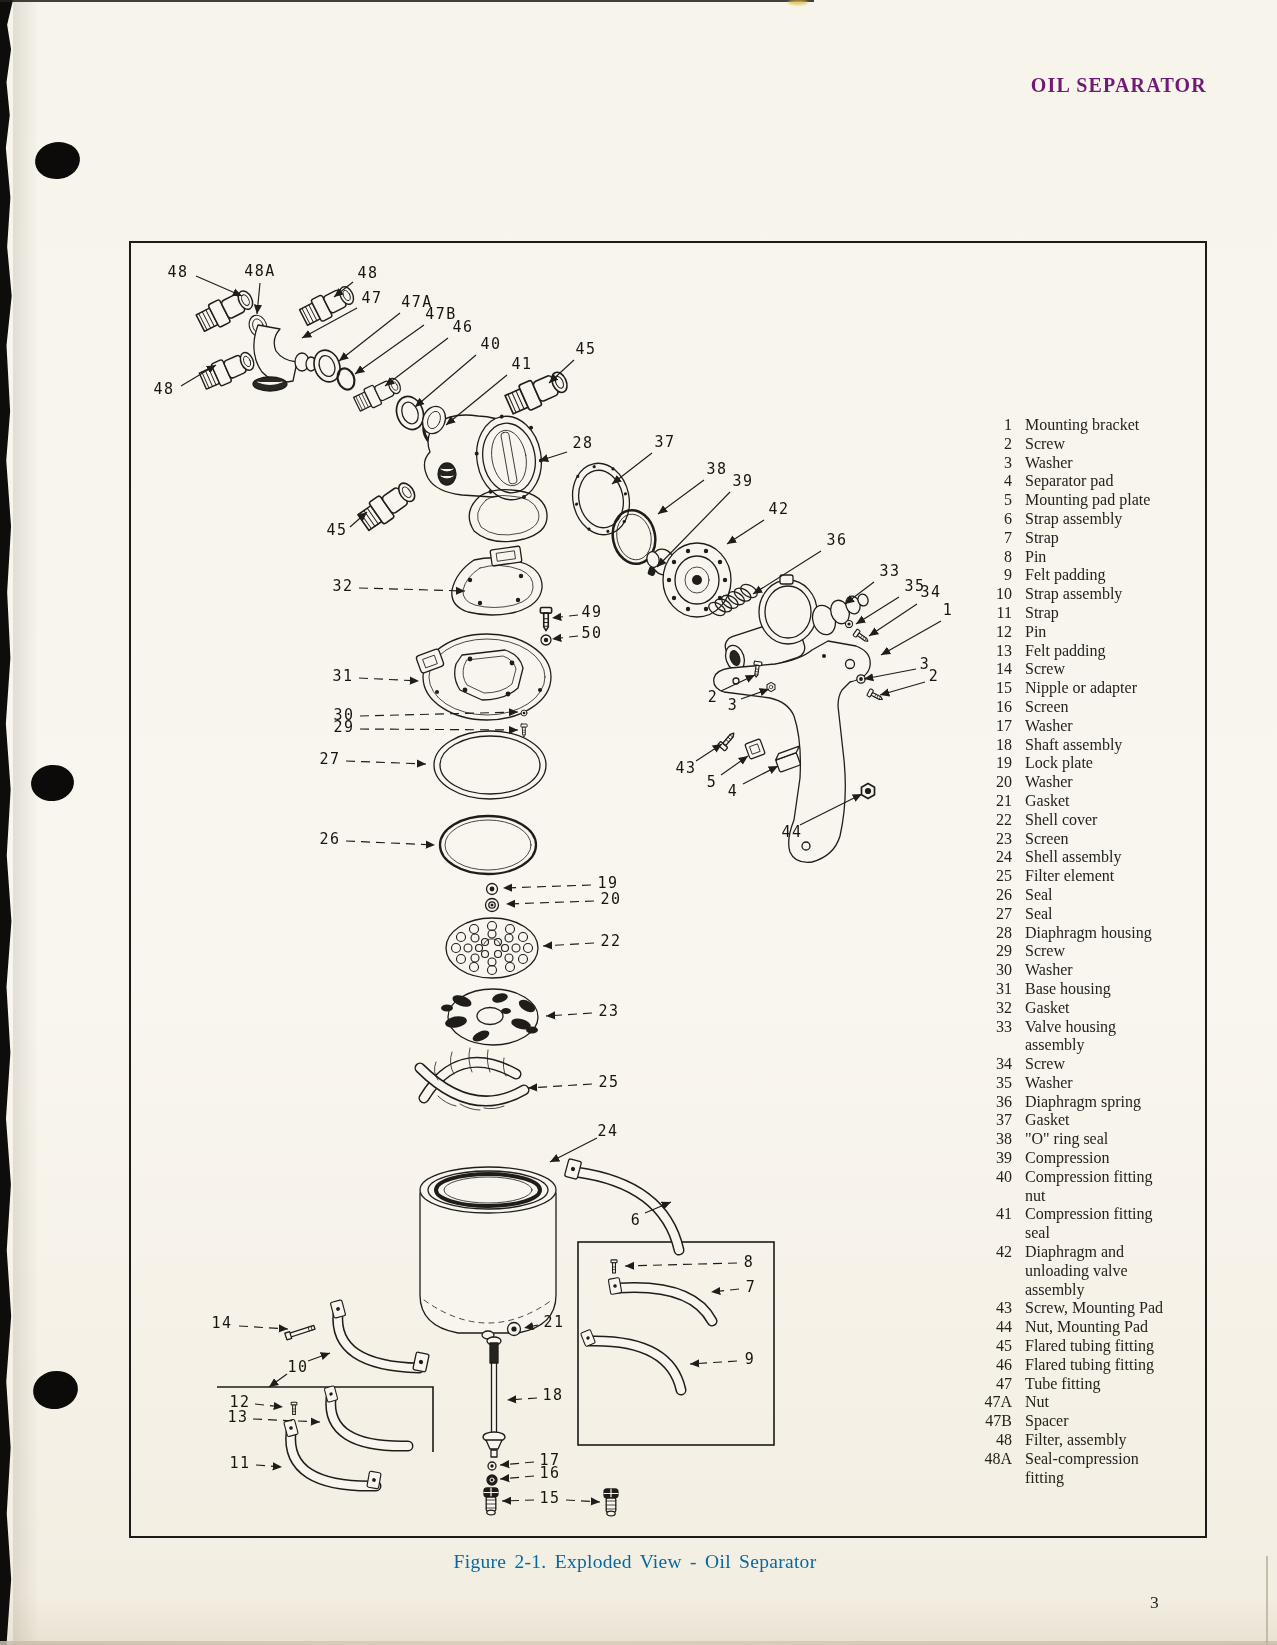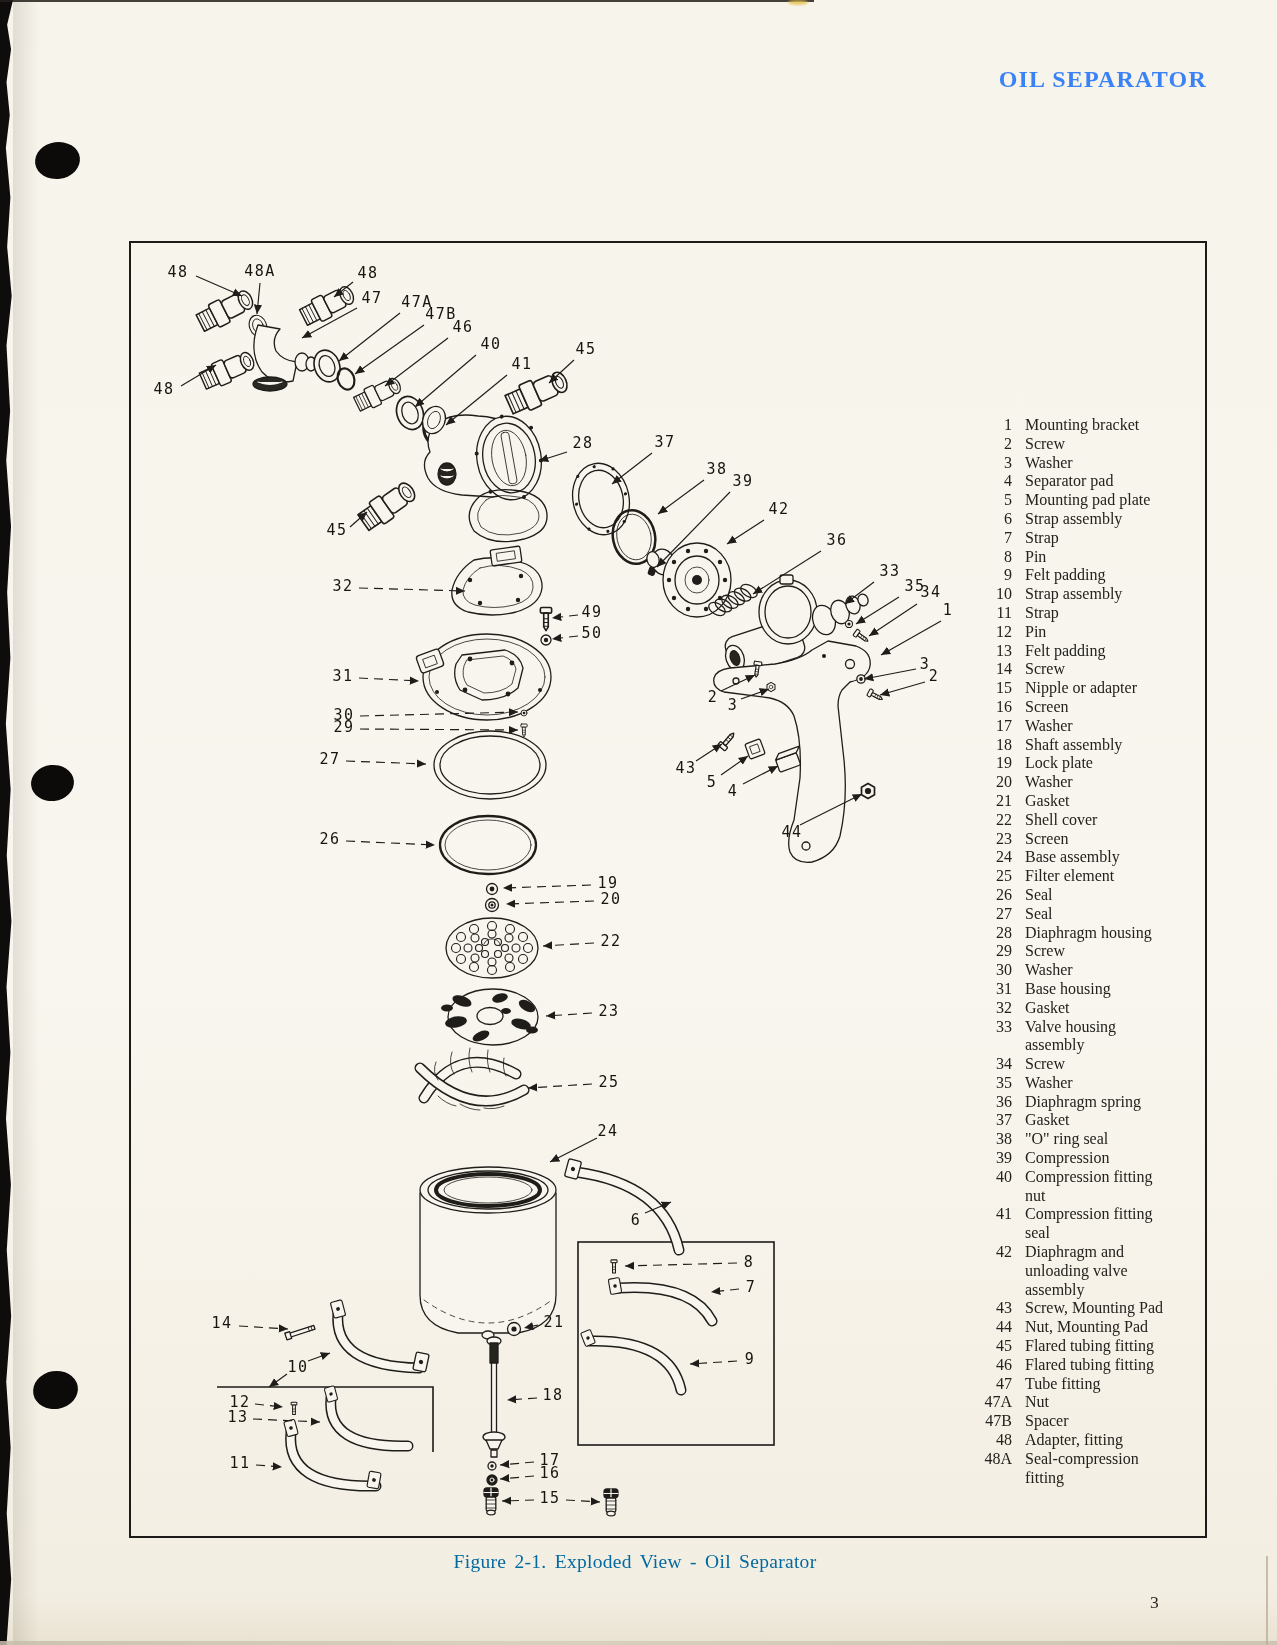--- a/index.html
+++ b/index.html
@@ -14,22 +14,22 @@
     background:linear-gradient(90deg,rgba(90,80,60,.14),rgba(90,80,60,0));}
   .top-line{position:absolute;left:0;top:0;width:814px;height:2px;background:#23201b;opacity:.85;}
   .top-speck{position:absolute;left:788px;top:0;width:20px;height:5px;background:#e5c14b;border-radius:50%;filter:blur(1px);opacity:.8;}
   .bottom-strip{position:absolute;left:0;bottom:0;width:100%;height:4px;
     background:linear-gradient(90deg,#c6bda9,#d6cdb9 40%,#c9c0ab);opacity:.85;}
   .right-line{position:absolute;left:1266px;top:1556px;width:2px;height:89px;background:#b9b09b;opacity:.8;}
   .punch{position:absolute;background:#0c0b09;border-radius:50%;}
   .punch.p1{left:35px;top:142px;width:45px;height:37px;transform:rotate(-8deg);}
   .punch.p2{left:31px;top:765px;width:43px;height:36px;transform:rotate(-6deg);}
   .punch.p3{left:33px;top:1371px;width:45px;height:38px;transform:rotate(-10deg);}
-  .header-title{position:absolute;top:66px;left:0;width:1207px;text-align:right;
-    font-size:24px;font-weight:bold;letter-spacing:1.2px;color:#3b82f6;}
+  .header-title{position:absolute;top:74px;left:0;width:1207px;text-align:right;
+    font-size:20px;font-weight:bold;letter-spacing:1.2px;color:#701a75;}
   .figure-frame{position:absolute;left:129px;top:241px;width:1078px;height:1297px;
     border:2px solid #1c1b18;box-sizing:border-box;}
   svg.diagram{position:absolute;left:0;top:0;width:1277px;height:1645px;}
   .parts-list{position:absolute;left:976px;top:416px;width:215px;font-size:16px;line-height:18.8px;color:#23221e;}
   .pl-row{display:flex;align-items:flex-start;}
   .pl-num{flex:0 0 36px;text-align:right;padding-right:13px;}
   .pl-label{flex:1;white-space:pre-line;}
   .caption{position:absolute;left:96px;top:1551px;width:1078px;text-align:center;
     font-size:19.5px;letter-spacing:.3px;word-spacing:3px;color:#0369a1;}
   .page-number{position:absolute;left:1150px;top:1592px;width:60px;font-size:17.5px;color:#2a2823;}
@@ -711,21 +711,21 @@
     <div class="pl-row">
       <span class="pl-num">22</span>
       <span class="pl-label">Shell cover</span>
     </div>
     <div class="pl-row">
       <span class="pl-num">23</span>
       <span class="pl-label">Screen</span>
     </div>
     <div class="pl-row">
       <span class="pl-num">24</span>
-      <span class="pl-label">Base assembly</span>
+      <span class="pl-label">Shell assembly</span>
     </div>
     <div class="pl-row">
       <span class="pl-num">25</span>
       <span class="pl-label">Filter element</span>
     </div>
     <div class="pl-row">
       <span class="pl-num">26</span>
       <span class="pl-label">Seal</span>
     </div>
     <div class="pl-row">
@@ -820,21 +820,21 @@
     <div class="pl-row">
       <span class="pl-num">47A</span>
       <span class="pl-label">Nut</span>
     </div>
     <div class="pl-row">
       <span class="pl-num">47B</span>
       <span class="pl-label">Spacer</span>
     </div>
     <div class="pl-row">
       <span class="pl-num">48</span>
-      <span class="pl-label">Adapter, fitting</span>
+      <span class="pl-label">Filter, assembly</span>
     </div>
     <div class="pl-row">
       <span class="pl-num">48A</span>
       <span class="pl-label">Seal-compression
 fitting</span>
     </div>
   </div>
 
 <div class="caption">Figure 2-1.  Exploded View - Oil Separator</div>
 <div class="page-number">3</div>

